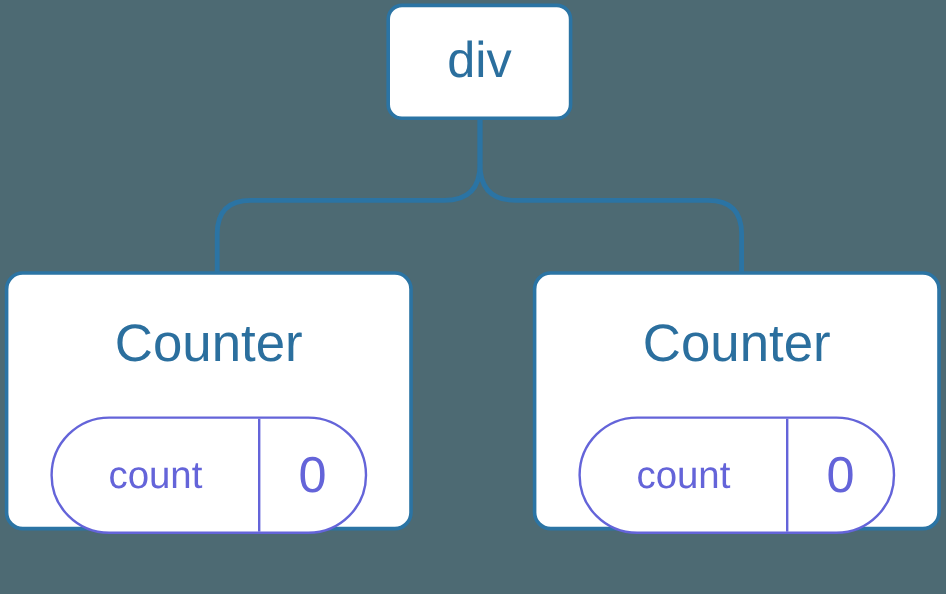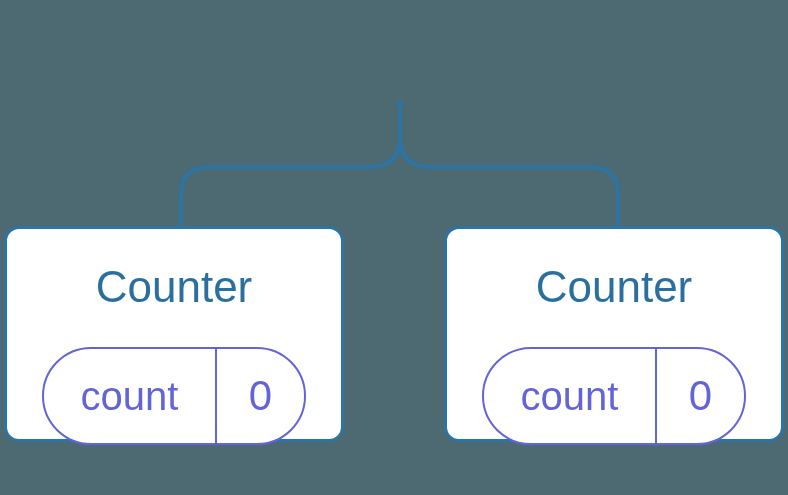--- a/index.html
+++ b/index.html
@@ -80,21 +80,21 @@
     display: flex;
     align-items: stretch;
     background: #ffffff;
   }
   .state-key-cell {
     width: 171px;
     display: flex;
     align-items: center;
     justify-content: center;
     color: #6464d9;
-    font-size: 40px;
+    font-size: 32px;
     font-weight: 400;
   }
   .pill-divider {
     width: 2px;
     background: #6464d9;
   }
   .state-value-cell {
     flex: 1;
     display: flex;
     align-items: center;
@@ -107,20 +107,23 @@
 </head>
 <body>
 
 <div class="canvas">
 
   <svg class="connectors" viewBox="0 0 788 495" xmlns="http://www.w3.org/2000/svg">
     <path d="M 400 100 L 400 137 Q 400 167 370 167 L 209 167 Q 181 167 181 195 L 181 228" fill="none" stroke="#2b74a4" stroke-width="4"></path>
     <path d="M 400 100 L 400 137 Q 400 167 430 167 L 590 167 Q 618 167 618 195 L 618 228" fill="none" stroke="#2b74a4" stroke-width="4"></path>
   </svg>
 
+  <div class="root-node">
+    <span class="root-label">div</span>
+  </div>
 
   <div class="card left">
     <div class="card-title">Counter</div>
     <div class="state-pill">
       <div class="state-key-cell">count</div>
       <div class="pill-divider"></div>
       <div class="state-value-cell">0</div>
     </div>
   </div>
 

